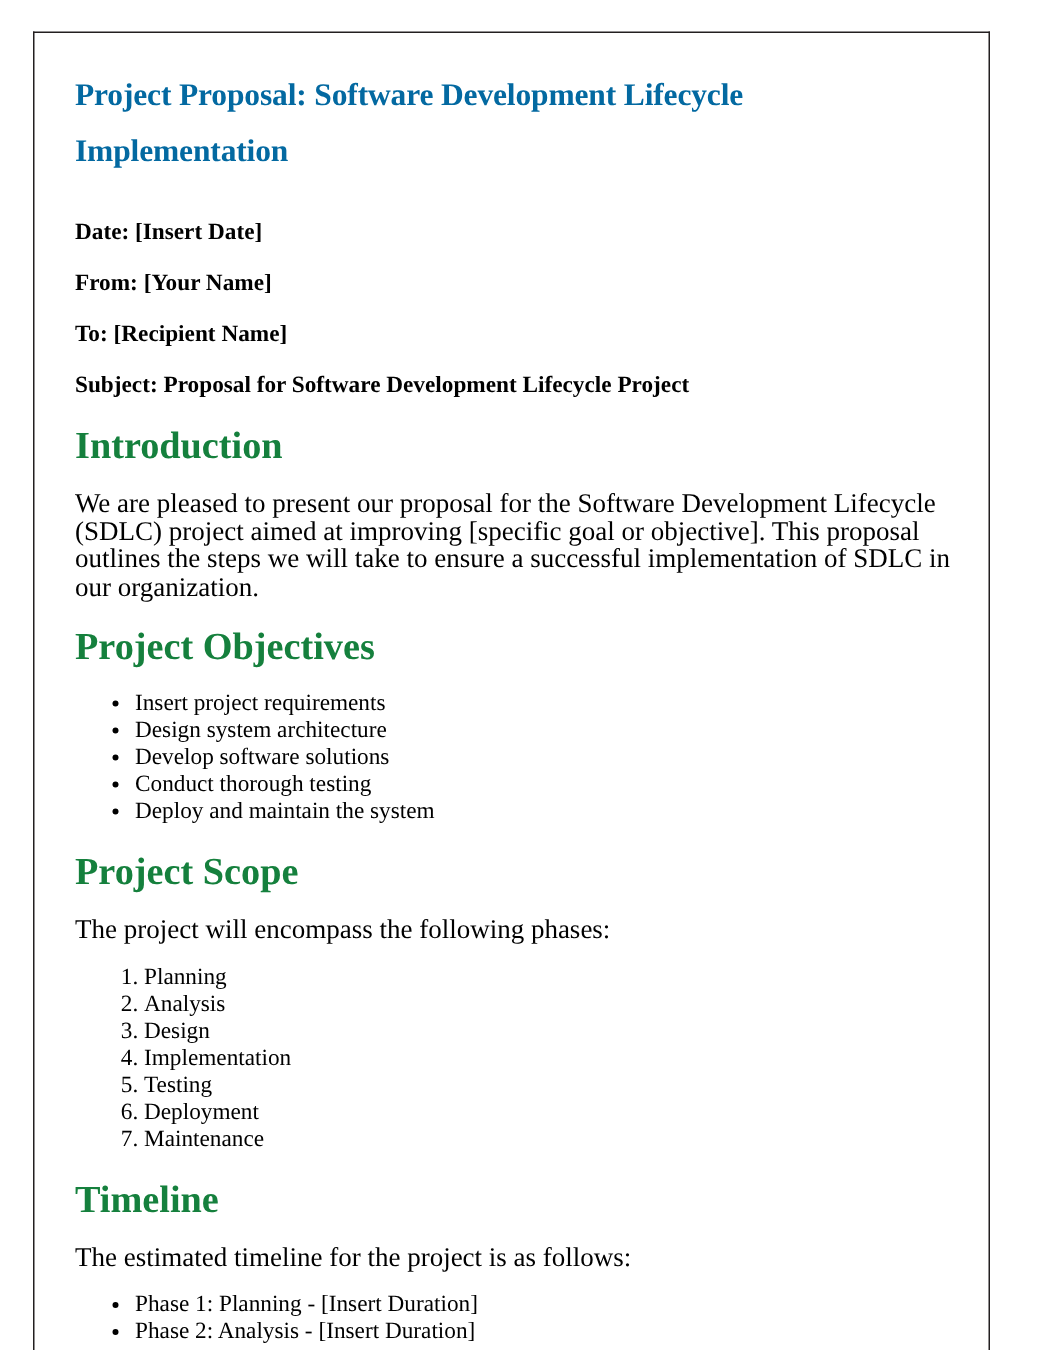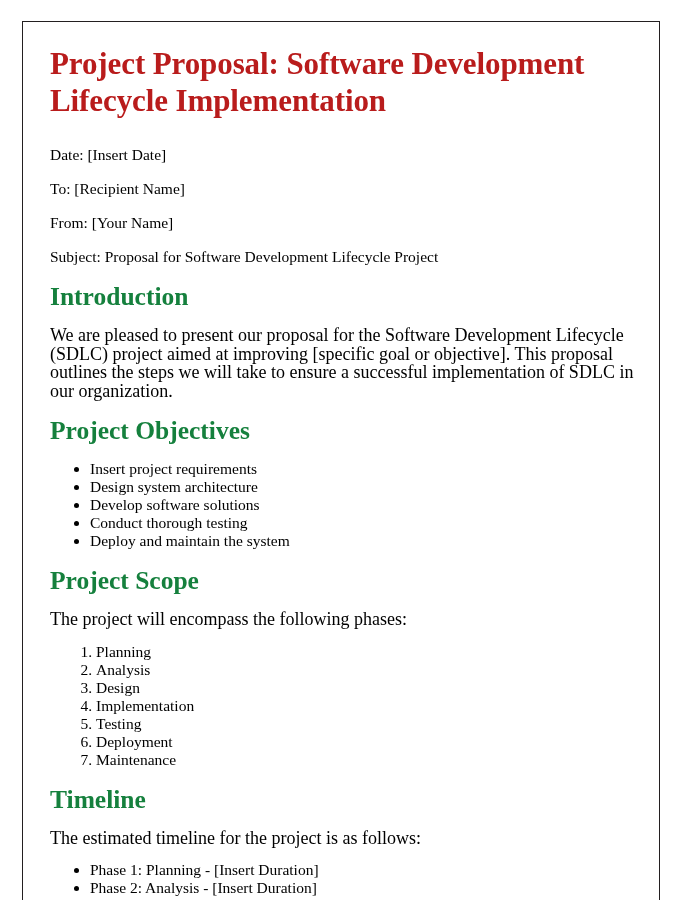--- a/index.html
+++ b/index.html
@@ -42,32 +42,33 @@
 
   .page-content {
     position: absolute;
     left: 27px;              
     top: 23px;
     width: 590px;            
   }
 
   
   .doc-title {
-    font-size: 31px;
+    font-size: 21px;
     font-weight: bold;
     line-height: 37px;
     letter-spacing: -0.1px;
     margin: 0 0 26px 0;
-    color: #b91c1c;
+    color: #0369a1;
   }
 
   .meta-line {
     font-size: 15.5px;
     line-height: 19px;
     margin: 0 0 15px 0;
+    font-weight: bold;
   }
   .meta-line.last { }
 
   .section-heading {
     font-size: 25.5px;
     font-weight: bold;
     line-height: 28px;
     margin: 17px 0 15px 0;
     color: #15803d;
   }
@@ -102,23 +103,23 @@
 <body>
 
 <div class="viewport">
   <div class="page-sheet">
     <div class="page-content">
 
       <h1 class="doc-title">Project Proposal: Software Development Lifecycle Implementation</h1>
 
       <p class="meta-line">Date: [Insert Date]</p>
 
+      <p class="meta-line">From: [Your Name]</p>
+
       <p class="meta-line">To: [Recipient Name]</p>
-
-      <p class="meta-line">From: [Your Name]</p>
 
       <p class="meta-line last">Subject: Proposal for Software Development Lifecycle Project</p>
 
       <h2 class="section-heading">Introduction</h2>
 
       <p class="body-para">We are pleased to present our proposal for the Software Development Lifecycle (SDLC) project aimed at improving [specific goal or objective]. This proposal outlines the steps we will take to ensure a successful implementation of SDLC in our organization.</p>
 
       <h2 class="section-heading">Project Objectives</h2>
 
       <ul class="doc-list">

